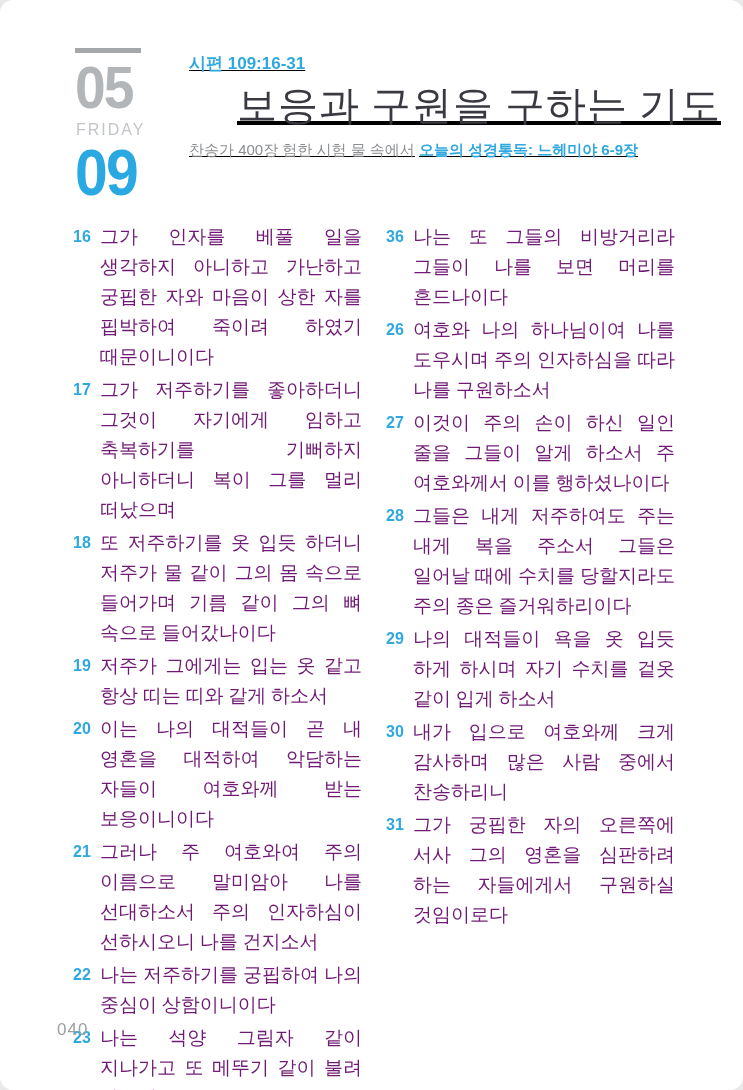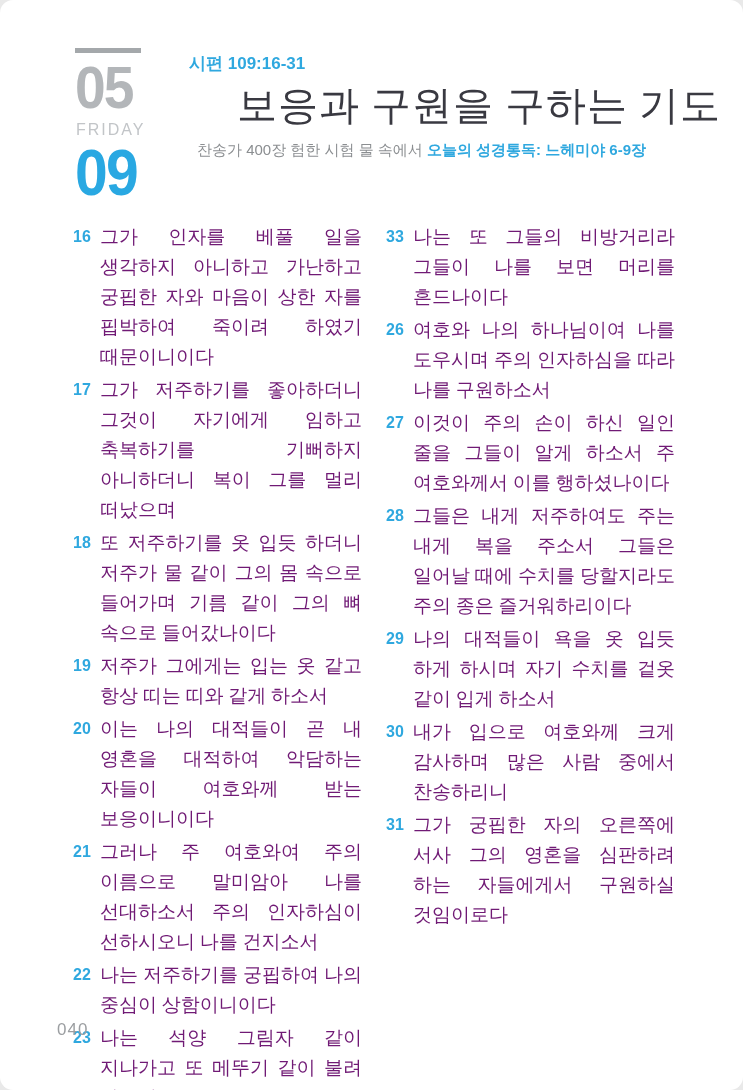--- a/index.html
+++ b/index.html
@@ -56,20 +56,21 @@
     transform: scaleX(0.92);
     transform-origin: left;
   }
 
   
   .title-block {
     position: absolute;
     left: 189px;
     top: 52px;
     width: 520px;
+    text-decoration: underline;
   }
   .passage-ref {
     font-family: "Liberation Sans", sans-serif;
     font-weight: 700;
     font-size: 17px;
     color: #2fa8df;
     margin-bottom: 7px;
   }
   .page-title {
     font-family: "Liberation Serif", serif;
@@ -80,21 +81,20 @@
     letter-spacing: 1px;
     margin-bottom: 11px;
     white-space: nowrap;
     margin-left: 48px;
   }
   .subtitle {
     font-family: "Liberation Sans", sans-serif;
     font-size: 15px;
     color: #8b8e91;
     white-space: nowrap;
-    margin-left: 8px;
   }
   .subtitle .reading-plan {
     font-weight: 700;
     color: #2fa8df;
     margin-left: 4px;
   }
 
   
   .verse-body {
     position: absolute;
@@ -190,21 +190,21 @@
         <p class="vtext">나는 저주하기를 궁핍하여 나의 중심이 상함이니이다</p>
       </div>
       <div class="verse">
         <span class="vnum">23</span>
         <p class="vtext">나는 석양 그림자 같이 지나가고 또 메뚜기 같이 불려 가오며</p>
       </div>
     </div>
 
     <div class="verse-col">
       <div class="verse">
-        <span class="vnum">33</span>
+        <span class="vnum">36</span>
         <p class="vtext">나는 또 그들의 비방거리라 그들이 나를 보면 머리를 흔드나이다</p>
       </div>
       <div class="verse">
         <span class="vnum">26</span>
         <p class="vtext">여호와 나의 하나님이여 나를 도우시며 주의 인자하심을 따라 나를 구원하소서</p>
       </div>
       <div class="verse">
         <span class="vnum">27</span>
         <p class="vtext">이것이 주의 손이 하신 일인 줄을 그들이 알게 하소서 주 여호와께서 이를 행하셨나이다</p>
       </div>

